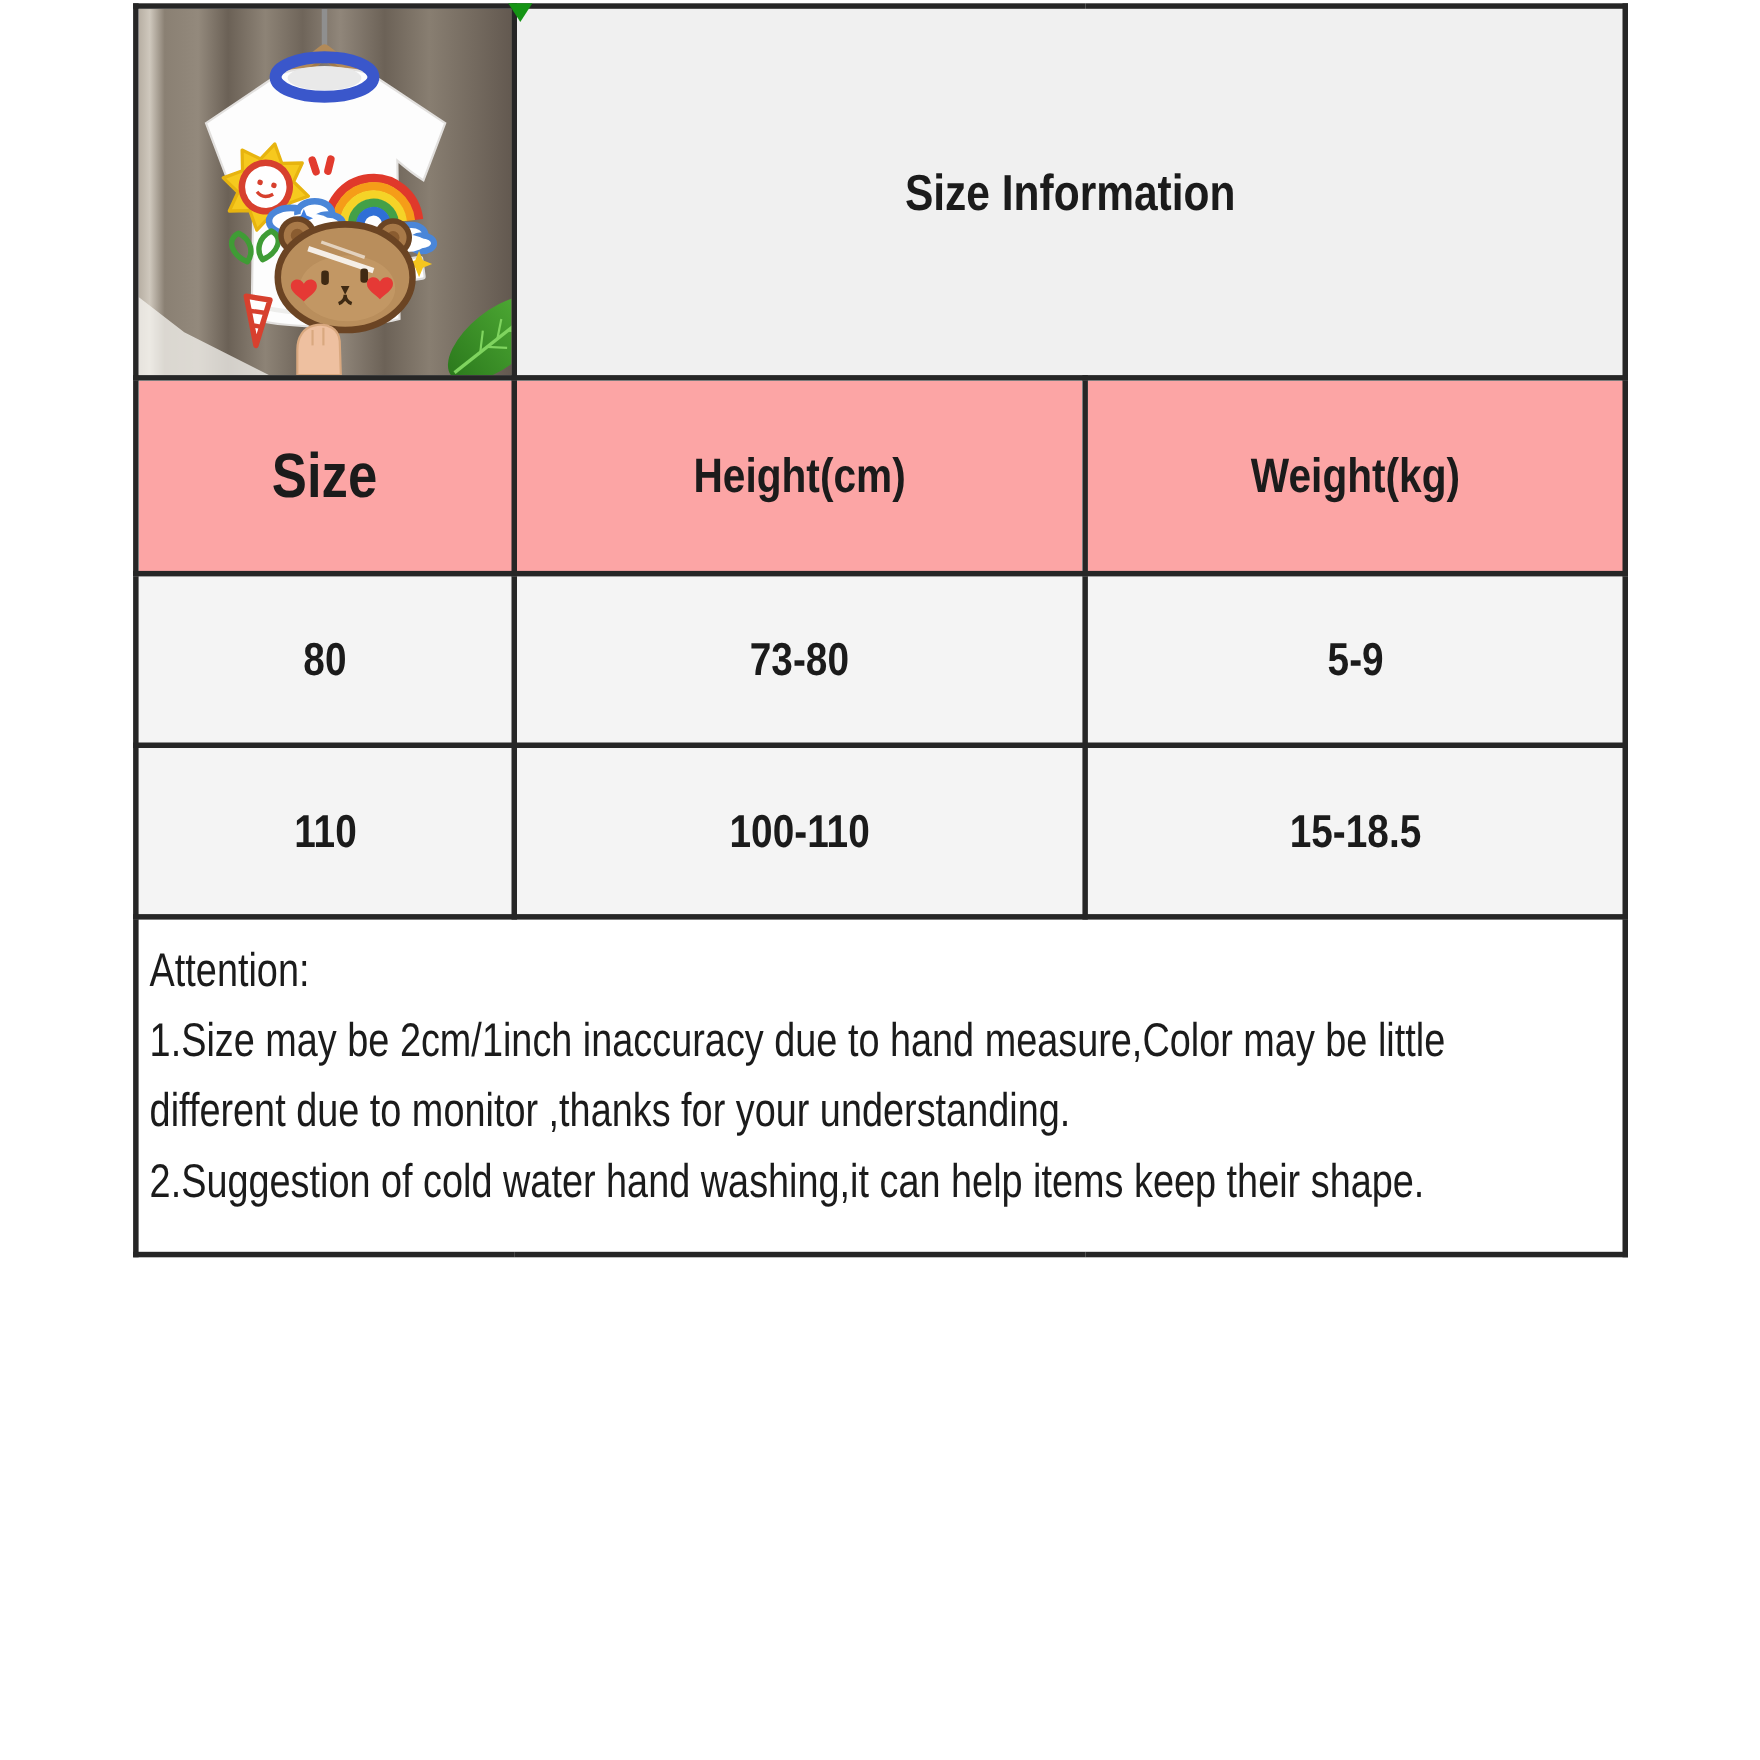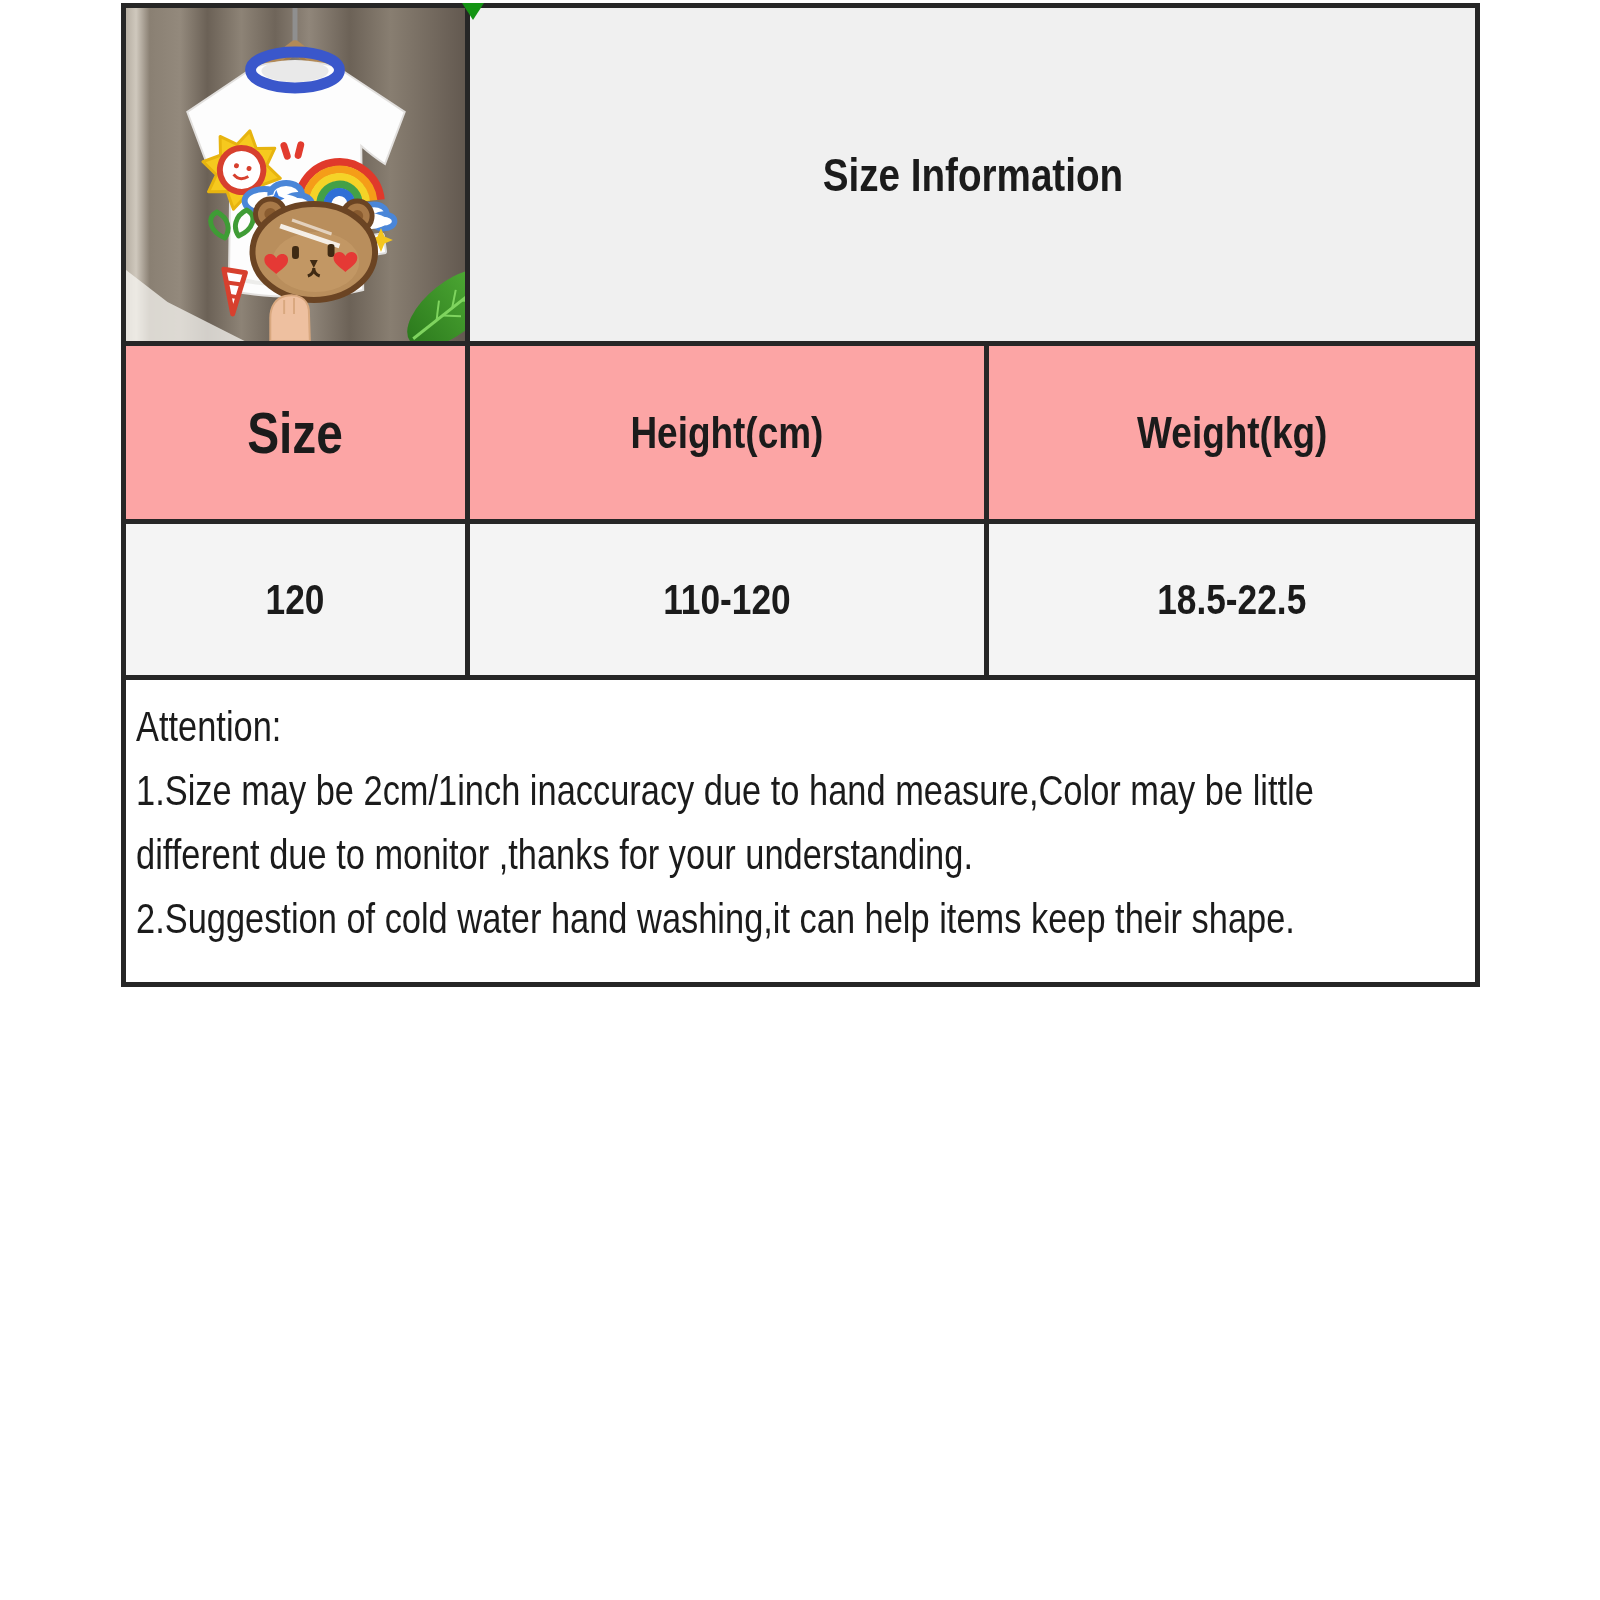--- a/index.html
+++ b/index.html
@@ -221,23 +221,28 @@
       </td>
       <td class="colhead-cell">
         <span class="cnd t-colhead">Height(cm)</span>
       </td>
       <td class="colhead-cell">
         <span class="cnd t-colhead">Weight(kg)</span>
       </td>
     </tr>
 
     <tr>
-      <td class="data-cell size-col"><span class="cnd t-cell">120</span></td>
-      <td class="data-cell"><span class="cnd t-cell">110-120</span></td>
-      <td class="data-cell"><span class="cnd t-cell">18.5-22.5</span></td>
+      <td class="data-cell size-col"><span class="cnd t-cell">80</span></td>
+      <td class="data-cell"><span class="cnd t-cell">73-80</span></td>
+      <td class="data-cell"><span class="cnd t-cell">5-9</span></td>
+    </tr>
+    <tr>
+      <td class="data-cell size-col"><span class="cnd t-cell">110</span></td>
+      <td class="data-cell"><span class="cnd t-cell">100-110</span></td>
+      <td class="data-cell"><span class="cnd t-cell">15-18.5</span></td>
     </tr>
 
     <tr>
       <td class="attention-cell" colspan="3">
         <div class="att-line">Attention:</div>
         <div class="att-line">1.Size may be 2cm/1inch inaccuracy due to hand measure,Color may be little</div>
         <div class="att-line">different due to monitor ,thanks for your understanding.</div>
         <div class="att-line">2.Suggestion of cold water hand washing,it can help items keep their shape.</div>
       </td>
     </tr>

